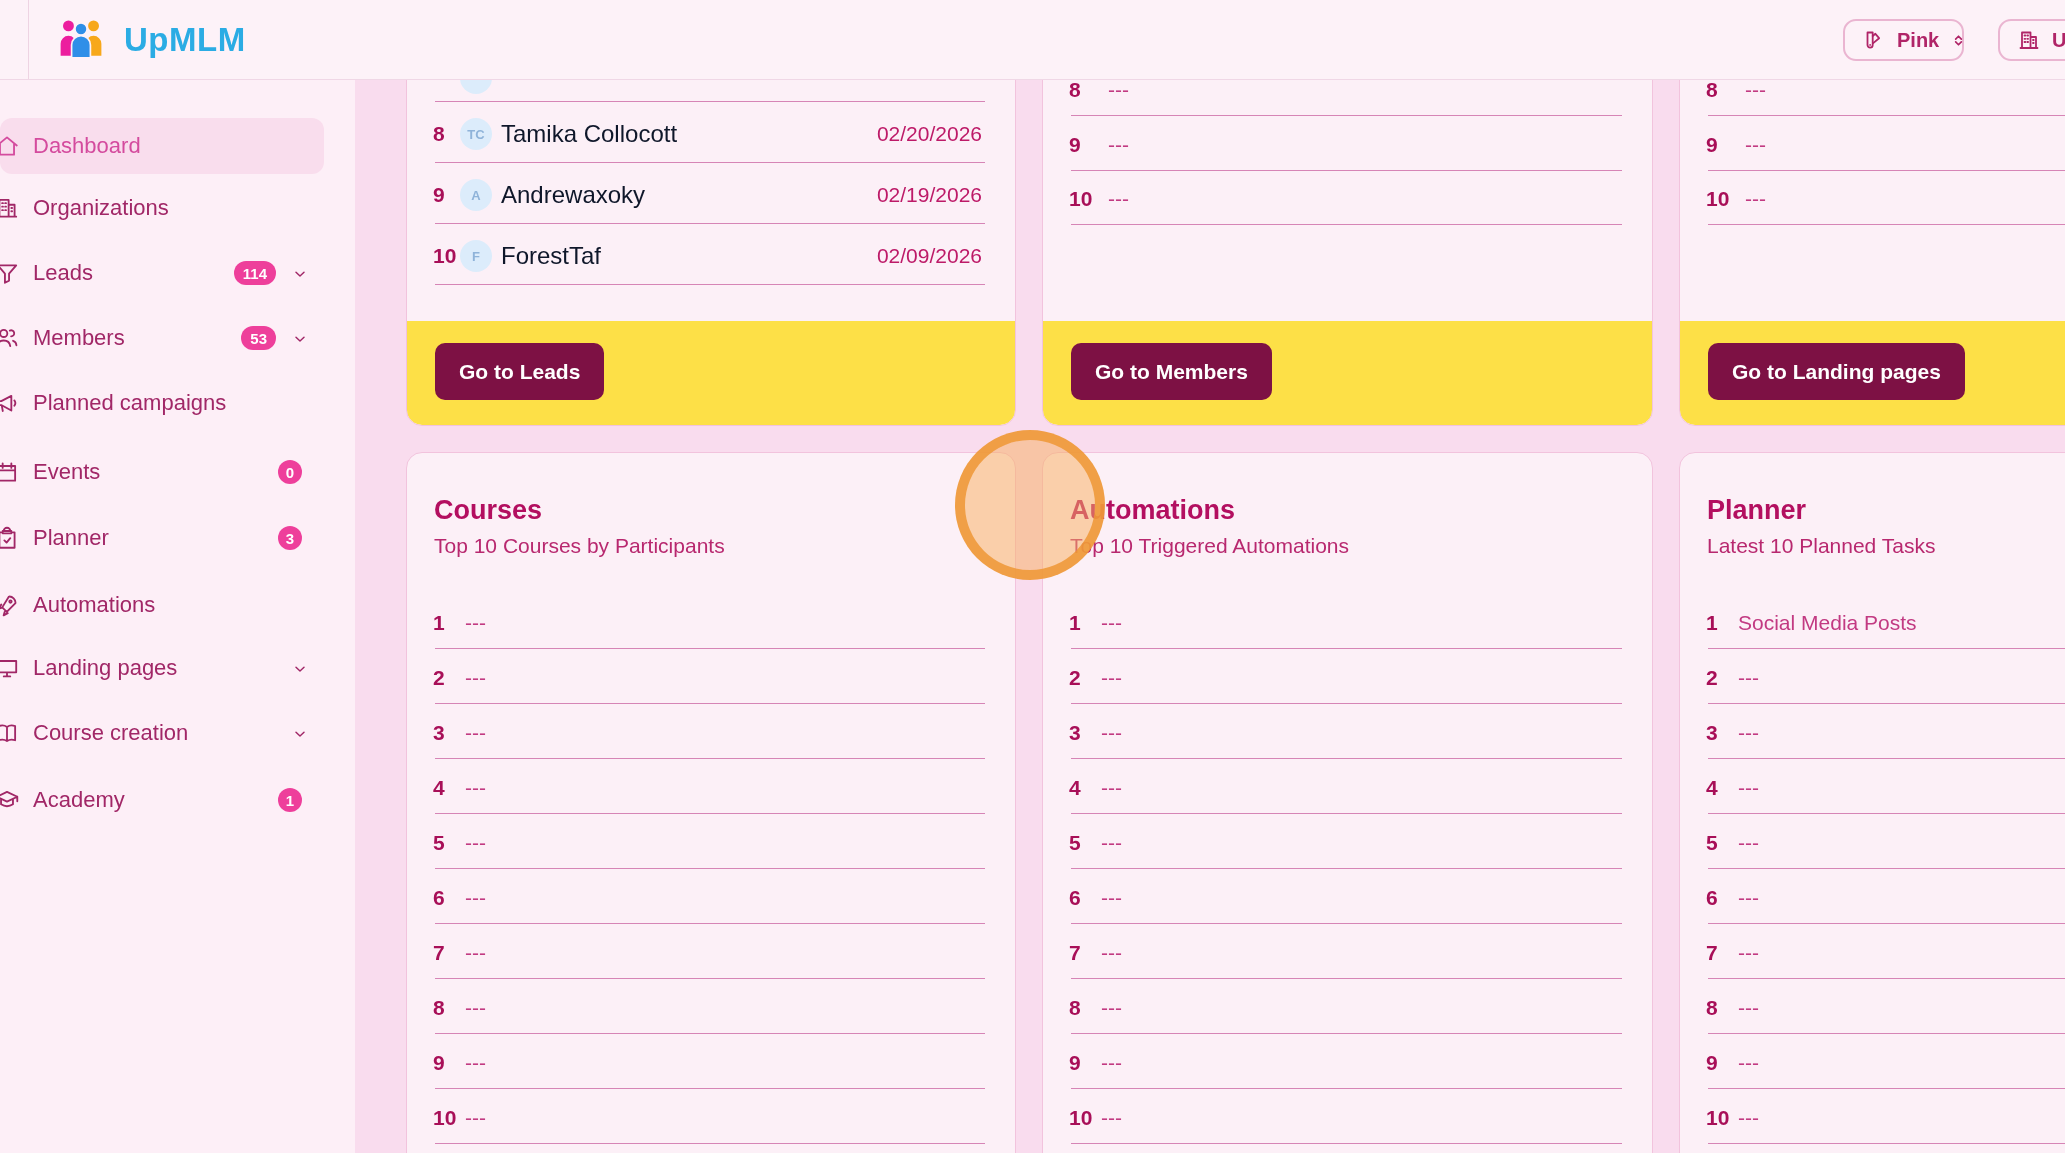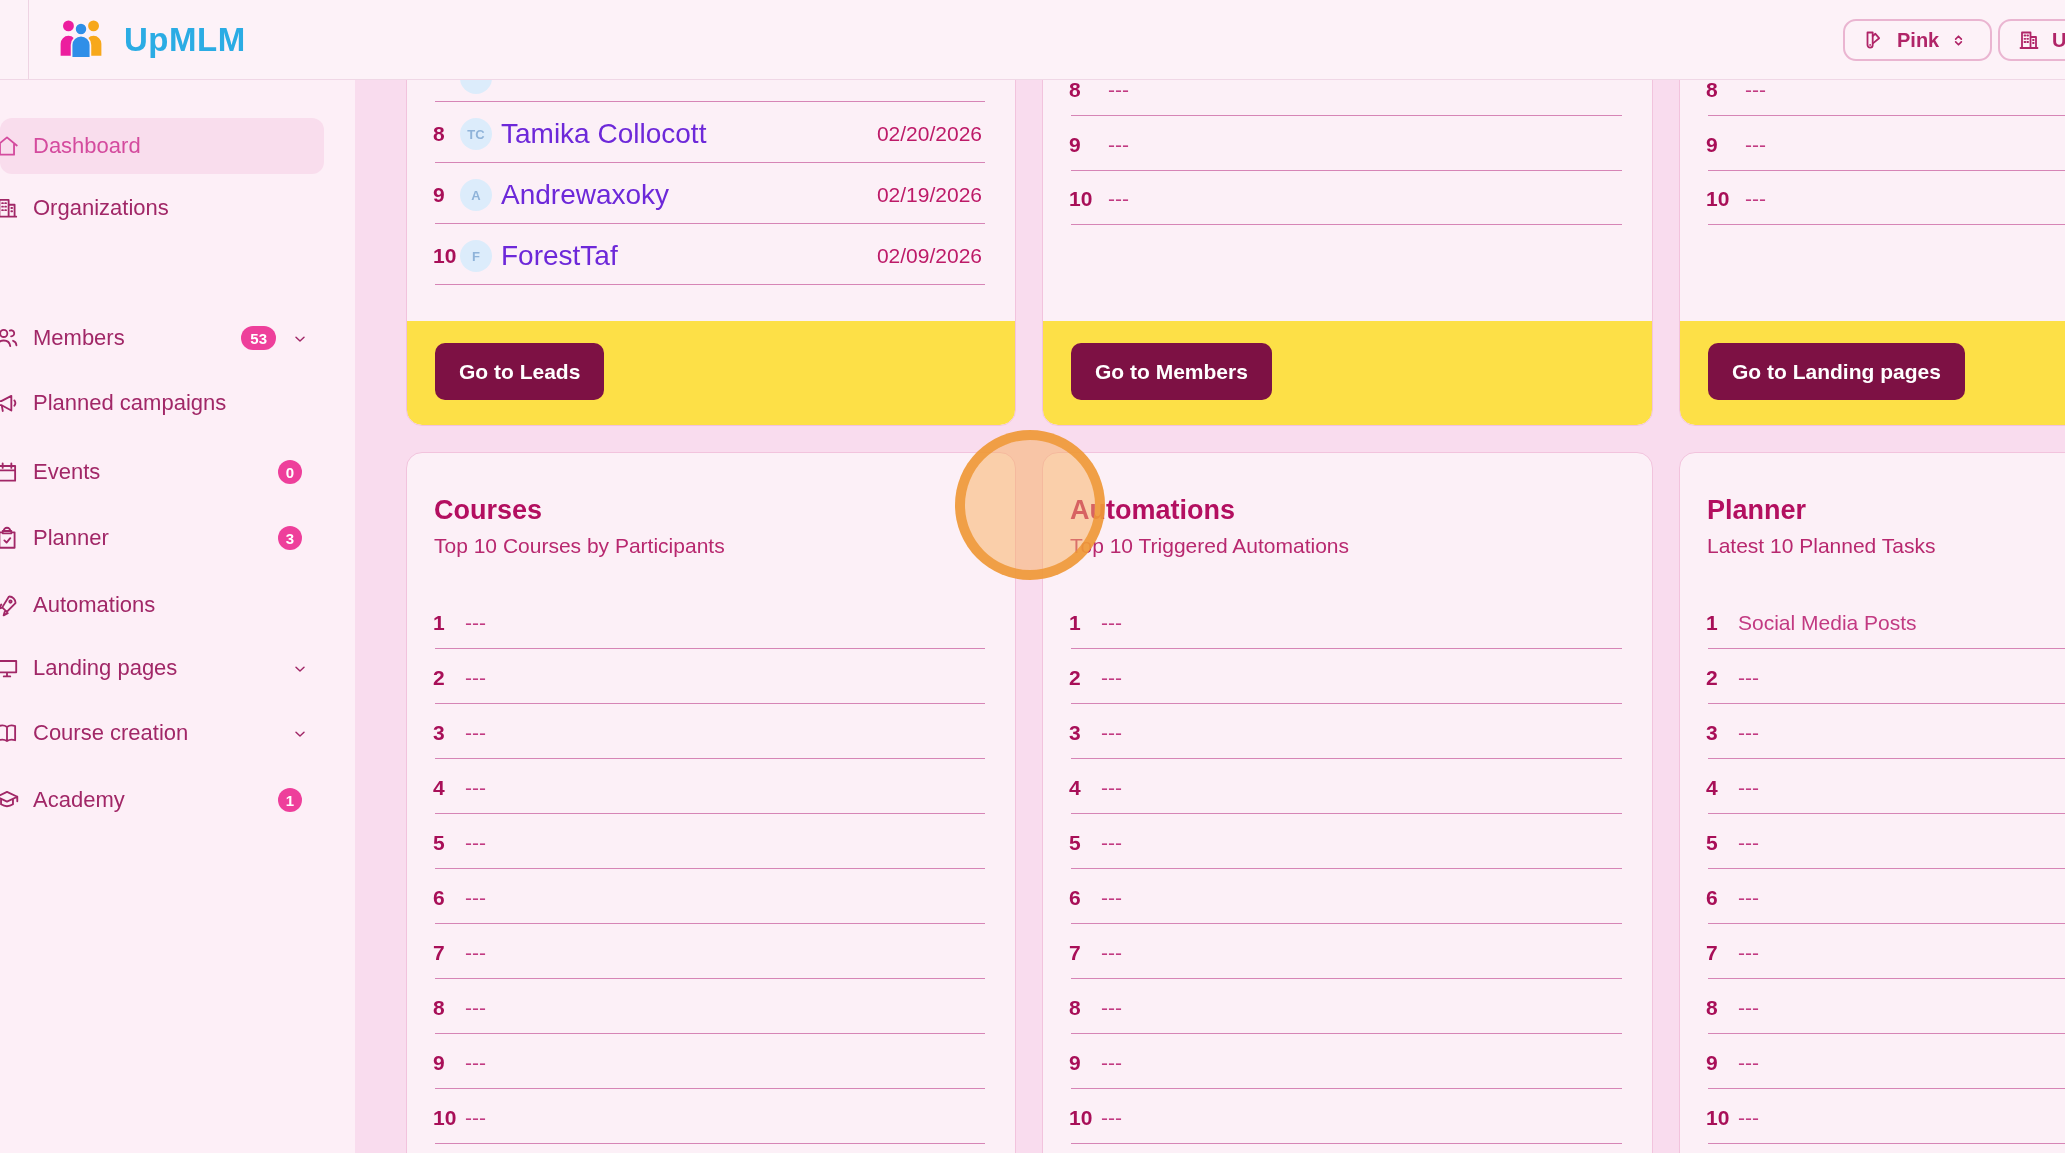--- a/index.html
+++ b/index.html
@@ -11,21 +11,21 @@
   
   .topbar{position:absolute;left:0;top:0;width:2065px;height:79px;
     background:#fdf2f8;border-bottom:1px solid #f0d7e6;z-index:30}
   .topbar-divider{position:absolute;left:28px;top:0;width:1px;height:79px;background:#eed4e3}
   .logo{position:absolute;left:58px;top:16px;width:46px;height:46px}
   .brand{position:absolute;left:124px;top:21px;font-size:33px;font-weight:bold;color:#2bace4;letter-spacing:.5px}
   .tb-btn{position:absolute;top:19px;height:42px;box-sizing:border-box;
     border:2px solid #eab5d1;border-radius:13px;background:transparent;
     display:flex;align-items:center;gap:11px;padding:0 17px;
     color:#b02568;font-weight:bold;font-size:20px;cursor:pointer}
-  .btn-theme{left:1843px;width:149px}
+  .btn-theme{left:1843px;width:121px}
   .btn-org{left:1998px;width:160px}
   .tb-btn svg{flex:none}
   
   .sidebar{position:absolute;left:0;top:80px;width:355px;height:1073px;background:#fdeff7}
   .side-item{position:absolute;left:0;width:324px;height:56px;cursor:pointer}
   .side-item.active{background:#f9dded;border-radius:12px}
   .si-icon{position:absolute;left:-6px;top:15px;width:26px;height:26px;color:#a12767}
   .side-item.active .si-icon{color:#d44b9e}
   .si-label{position:absolute;left:33px;top:0;line-height:56px;font-size:22px;color:#a12767;white-space:nowrap}
   .side-item.active .si-label{color:#d44b9e}
@@ -50,21 +50,21 @@
   .go-btn{position:absolute;left:28px;top:22px;height:57px;border:none;border-radius:10px;
     background:#7d1144;color:#ffffff;font-size:21px;font-weight:bold;
     font-family:"Liberation Sans",sans-serif;padding:0 24px;cursor:pointer}
   
   .lrow{position:absolute;left:0;right:0;height:40px}
   .rnum{position:absolute;left:26px;top:0;line-height:40px;font-size:21px;font-weight:bold;color:#a80f58}
   .avatar{position:absolute;left:53px;top:4px;width:32px;height:32px;border-radius:50%;
     background:#dcecfb;color:#8fb3d9;font-size:13px;font-weight:bold;
     display:flex;align-items:center;justify-content:center}
   .avatar.partial{top:42px}
-  .rname{position:absolute;left:94px;top:0;line-height:40px;font-size:28px;color:#6d28d9;white-space:nowrap}
+  .rname{position:absolute;left:94px;top:0;line-height:40px;font-size:24px;color:#0f172a;white-space:nowrap}
   .rdate{position:absolute;right:33px;top:0;line-height:40px;font-size:21px;color:#bd1a68}
   .rval{position:absolute;top:0;line-height:40px;font-size:21px;color:#c23a82;white-space:nowrap}
   .val-top .rval{left:65px}
   .val-bottom .rval{left:58px}
   .sep{position:absolute;left:28px;right:30px;height:1px;background:#d685b6}
   
   .click-ring{position:absolute;left:955px;top:430px;width:150px;height:150px;border-radius:50%;
     border:10px solid rgba(238,150,53,.85);background:rgba(247,176,100,.52);
     box-sizing:border-box;z-index:40;pointer-events:none}
 </style>
@@ -111,20 +111,30 @@
         <path d="M7.5 7.5h.8M7.5 10.8h.8M7.5 14h.8M10.3 7.5h.8M10.3 10.8h.8M10.3 14h.8M16 12h.7M16 15h.7"></path>
       </svg>
       <span class="si-label">Organizations</span>
     </div>
     <div class="side-item active" style="top: 38px;">
       <svg class="si-icon" viewBox="0 0 24 24" fill="none" stroke="currentColor" stroke-width="1.7" stroke-linecap="round" stroke-linejoin="round">
         <path d="M3 11.5 12 4l9 7.5M5.5 10.2V20h13v-9.8"></path>
       </svg>
       <span class="si-label">Dashboard</span>
     </div>
+    <div class="side-item" style="top: 165px;">
+      <svg class="si-icon" viewBox="0 0 24 24" fill="none" stroke="currentColor" stroke-width="1.7" stroke-linecap="round" stroke-linejoin="round">
+        <path d="M3.5 5h17l-6.6 7.6V19l-3.8 2v-8.4z"></path>
+      </svg>
+      <span class="si-label">Leads</span>
+      <span class="si-badge">114</span>
+      <svg class="si-chevron" viewBox="0 0 24 24" fill="none" stroke="currentColor" stroke-width="2.2" stroke-linecap="round" stroke-linejoin="round">
+        <path d="M6 9.5l6 5.5 6-5.5"></path>
+      </svg>
+    </div>
     <div class="side-item" style="top: 230px;">
       <svg class="si-icon" viewBox="0 0 24 24" fill="none" stroke="currentColor" stroke-width="1.7" stroke-linecap="round" stroke-linejoin="round">
         <circle cx="9" cy="7.8" r="3.3"></circle>
         <path d="M3 19.5c.5-3.5 2.9-5.2 6-5.2s5.5 1.7 6 5.2"></path>
         <path d="M15.8 10.5a2.8 2.8 0 1 0-1.2-5.3M17.6 14.6c2 .6 2.9 2 3.1 4.1"></path>
       </svg>
       <span class="si-label">Members</span>
       <span class="si-badge">53</span>
       <svg class="si-chevron" viewBox="0 0 24 24" fill="none" stroke="currentColor" stroke-width="2.2" stroke-linecap="round" stroke-linejoin="round">
         <path d="M6 9.5l6 5.5 6-5.5"></path>

